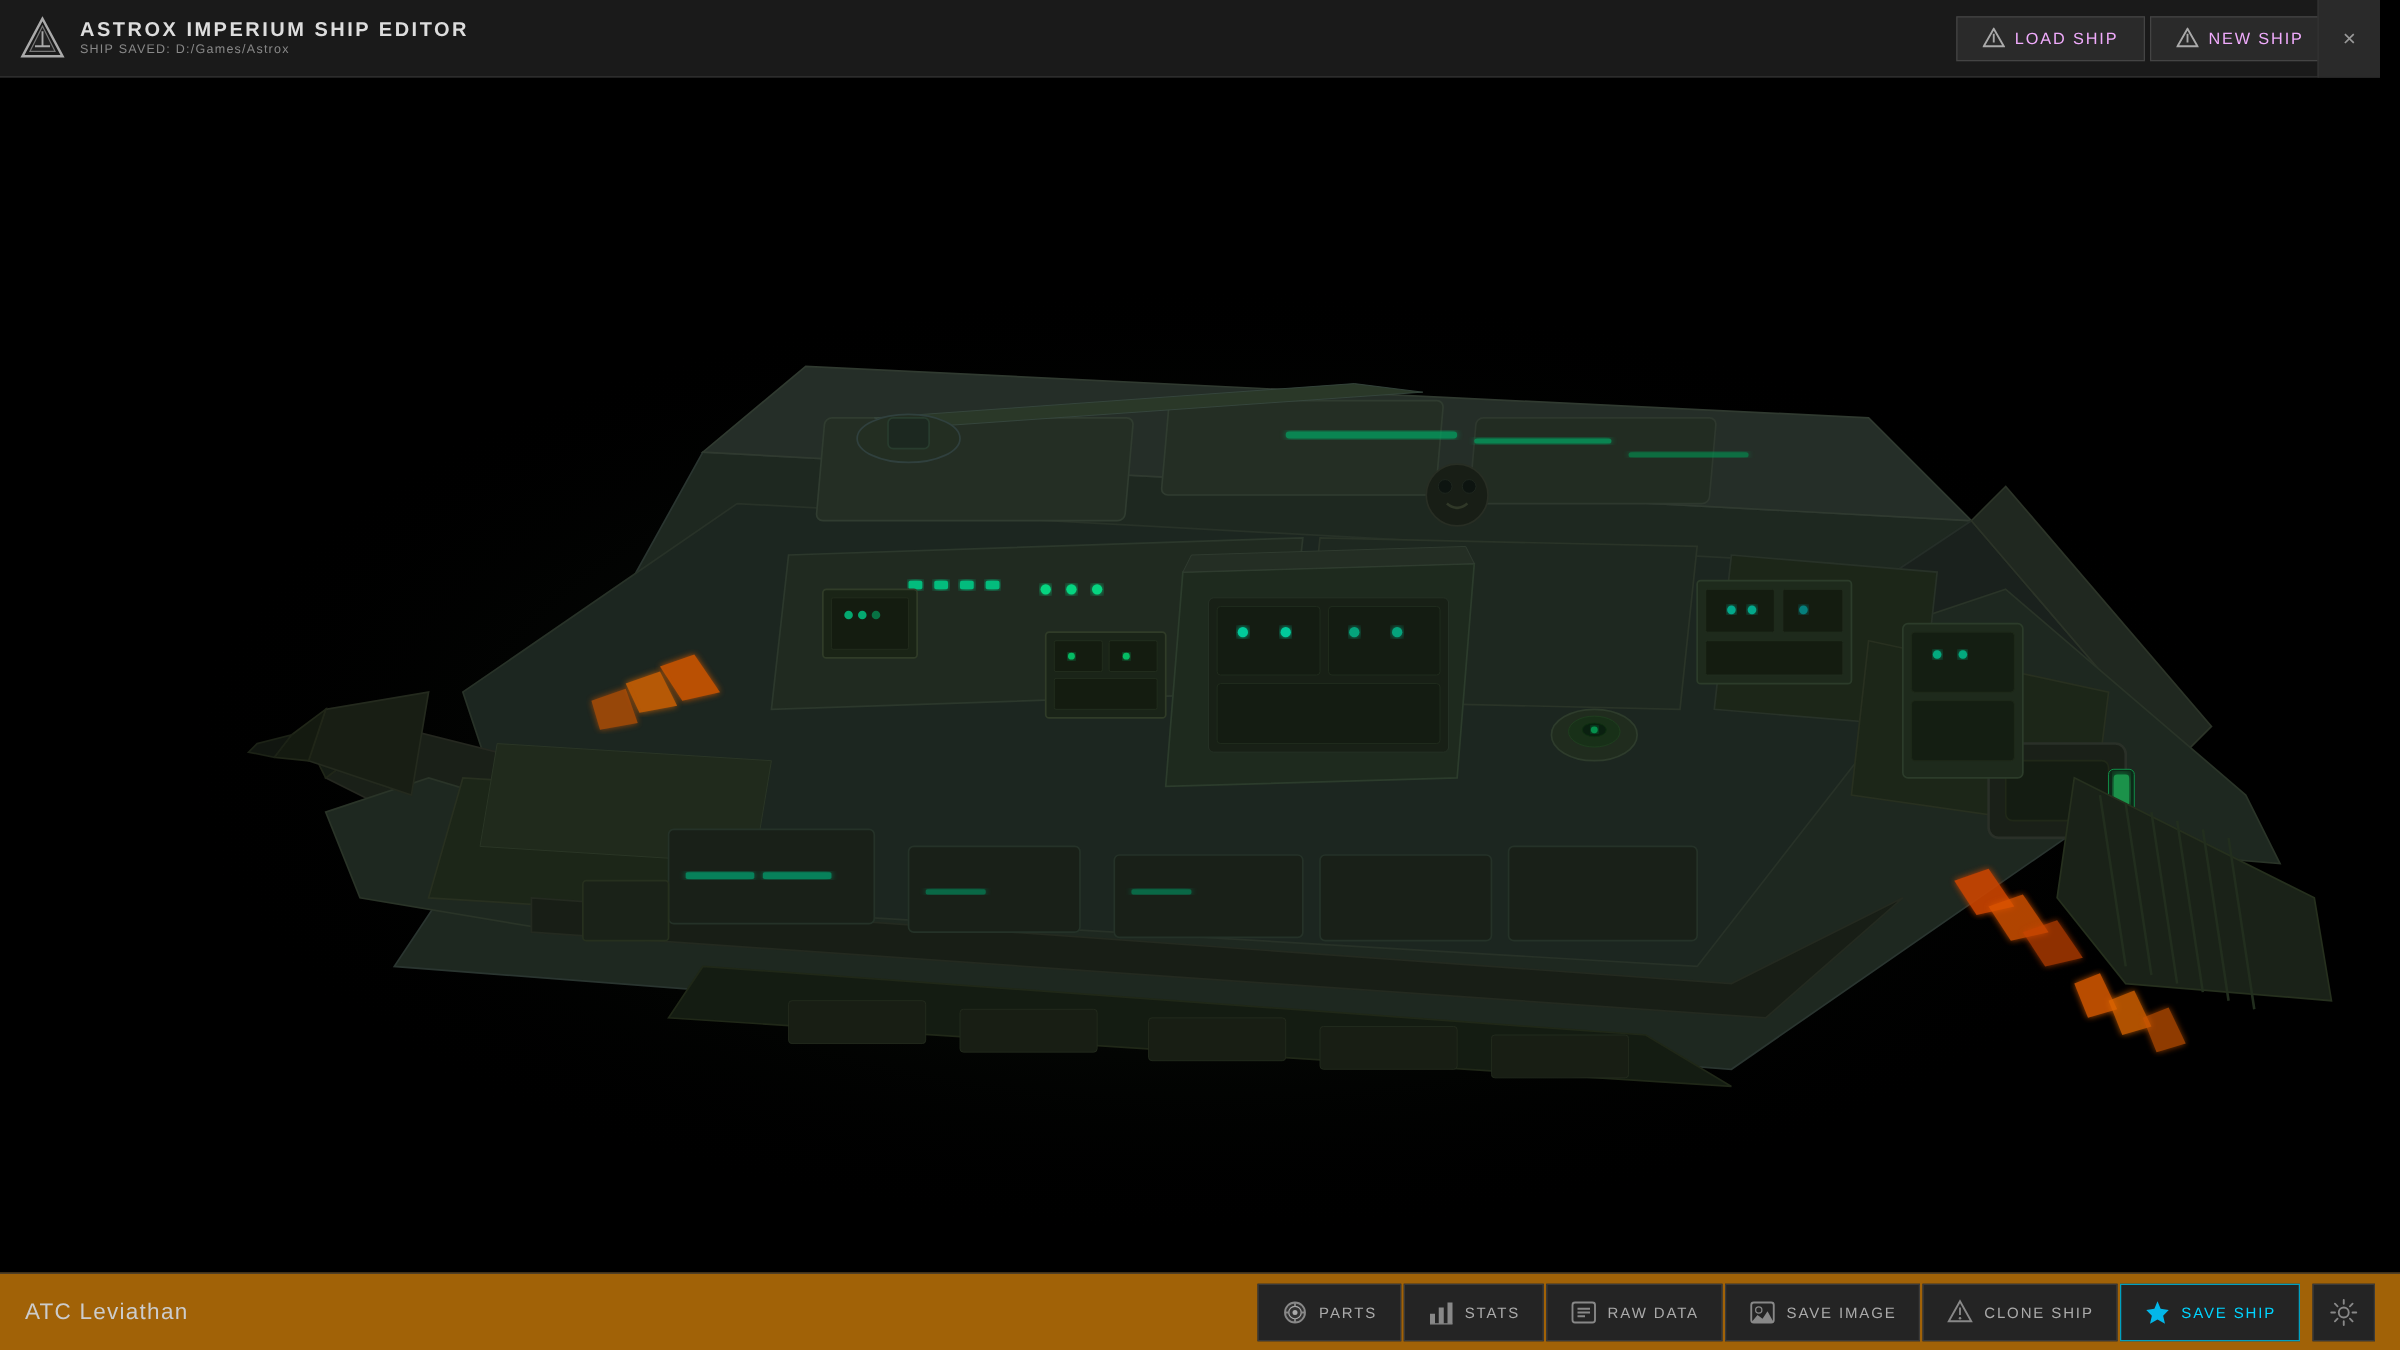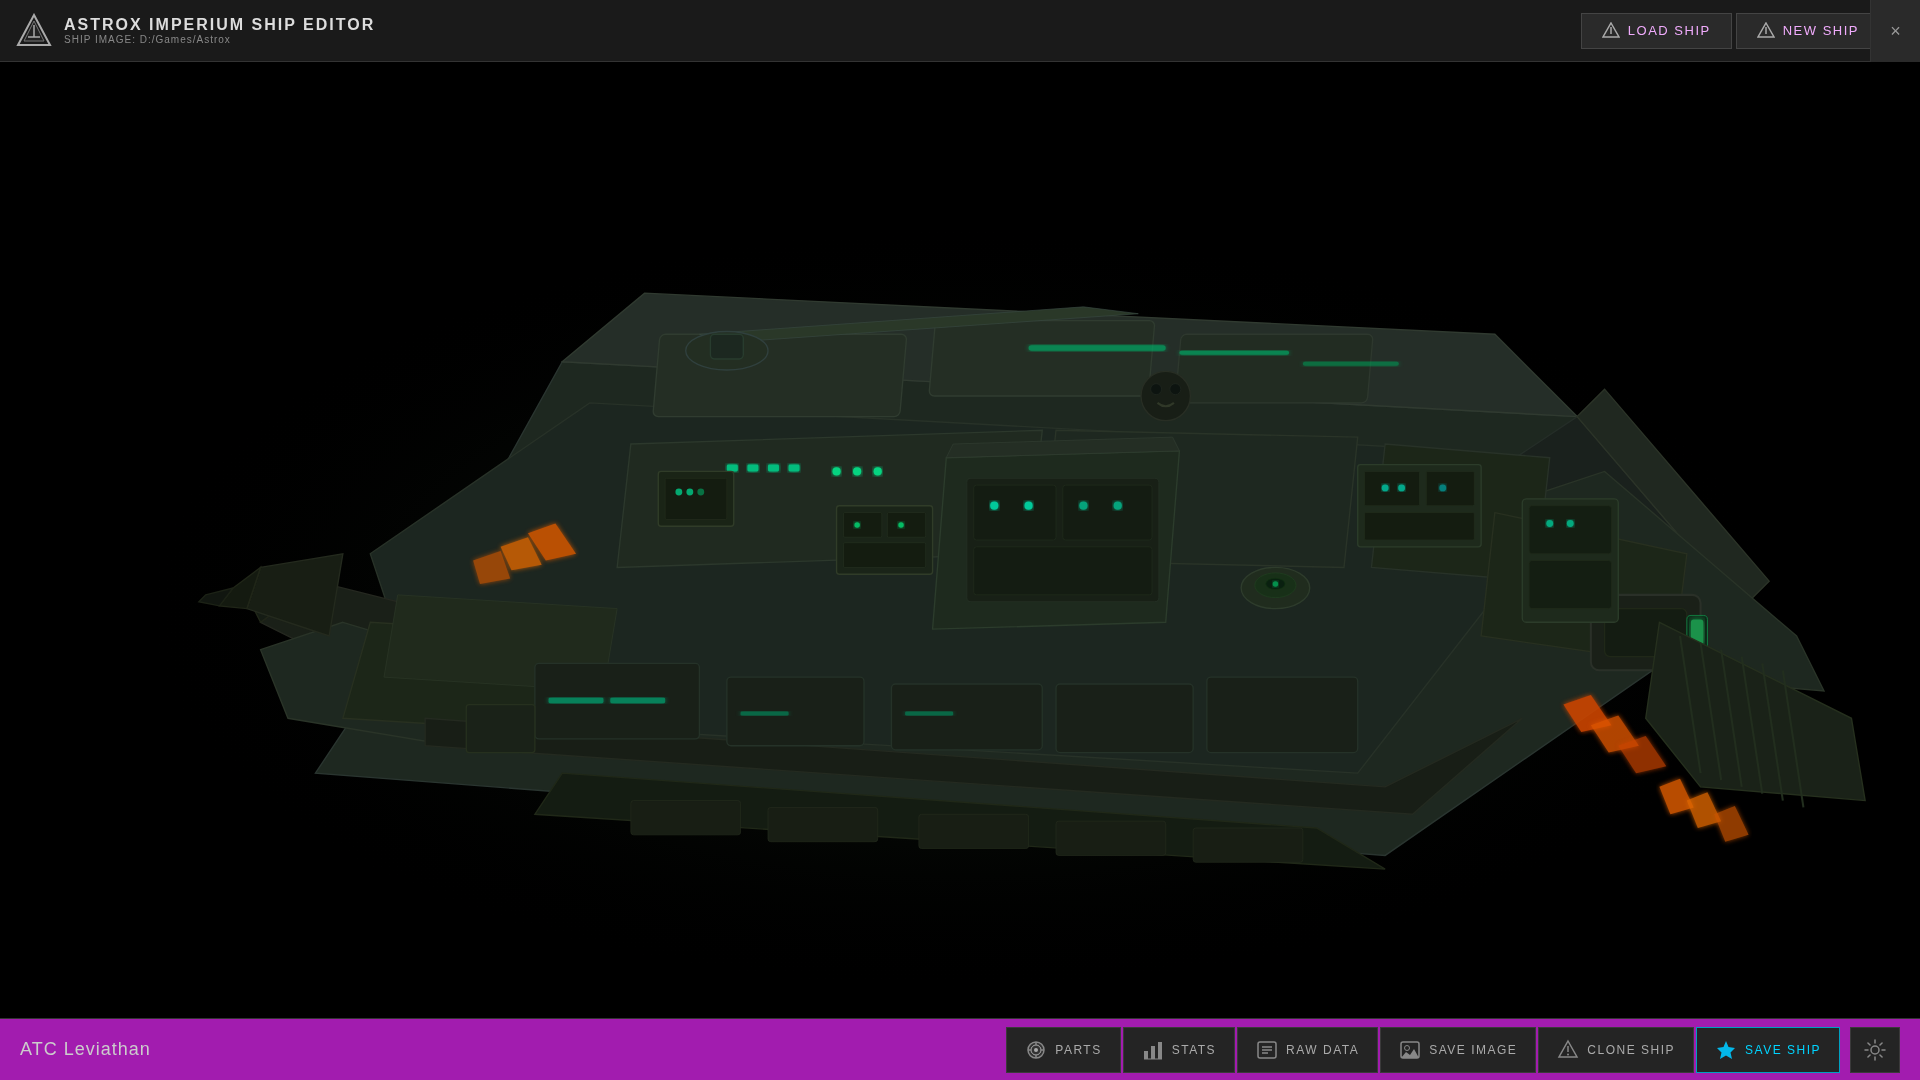--- a/index.html
+++ b/index.html
@@ -8,21 +8,21 @@
       height: 1080px;
       background: #000;
       font-family: 'Arial', sans-serif;
       overflow: hidden;
       color: #ccc;
     }
 
     
     #title-bar {
       position: absolute;
-      top: 0; left: 0; right: 0;
+      top: 0; left: 0; right: 16px;
       height: 62px;
       background: #1a1a1a;
       border-bottom: 1px solid #333;
       display: flex;
       align-items: center;
       padding: 0 16px;
       z-index: 100;
     }
 
     #app-logo {
@@ -107,21 +107,21 @@
       display: flex;
       align-items: center;
       justify-content: center;
     }
 
     
     #bottom-bar {
       position: absolute;
       bottom: 0; left: 0; right: 0;
       height: 62px;
-      background: #a21caf;
+      background: #a16207;
       border-top: 1px solid #333;
       display: flex;
       align-items: center;
       padding: 0 20px;
       z-index: 100;
     }
 
     #ship-name {
       font-size: 18px;
       color: #ccc;
@@ -189,21 +189,21 @@
 
   <svg id="app-logo" viewBox="0 0 36 36" fill="none">
     <polygon points="18,2 34,32 2,32" stroke="#aaa" stroke-width="2" fill="none"></polygon>
     <polygon points="18,8 28,28 8,28" stroke="#777" stroke-width="1" fill="#222"></polygon>
     <line x1="18" y1="12" x2="18" y2="24" stroke="#aaa" stroke-width="1.5"></line>
     <line x1="12" y1="24" x2="24" y2="24" stroke="#aaa" stroke-width="1.5"></line>
   </svg>
 
   <div id="title-text-group">
     <div id="app-title">ASTROX IMPERIUM SHIP EDITOR</div>
-    <div id="ship-saved-path">SHIP IMAGE: D:/Games/Astrox</div>
+    <div id="ship-saved-path">SHIP SAVED: D:/Games/Astrox</div>
   </div>
 
   <div id="title-buttons">
 
     <button class="title-btn">
       <svg class="title-btn-icon" viewBox="0 0 18 18" fill="none">
         <polygon points="9,1 17,15 1,15" stroke="#aaa" stroke-width="1.5" fill="none"></polygon>
         <line x1="9" y1="5" x2="9" y2="12" stroke="#aaa" stroke-width="1.5"></line>
       </svg>
       <span>LOAD SHIP</span>

